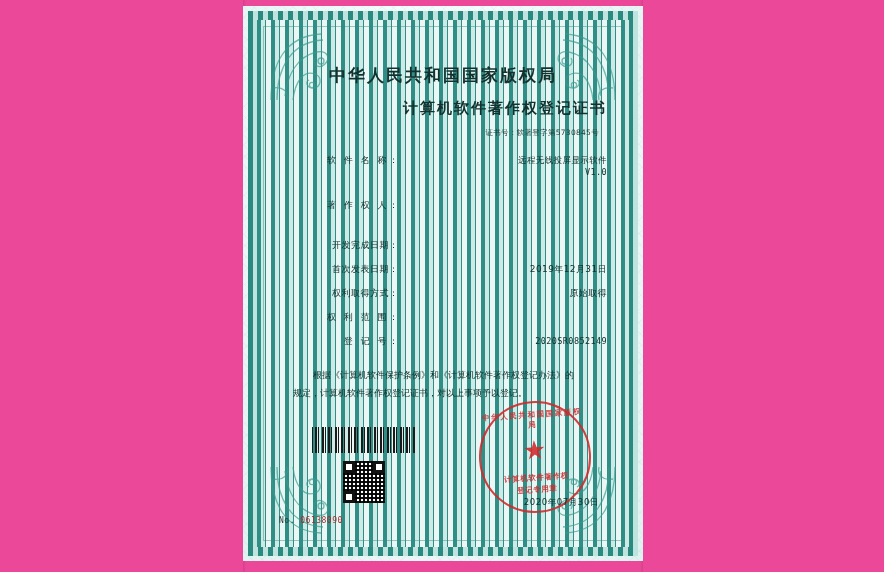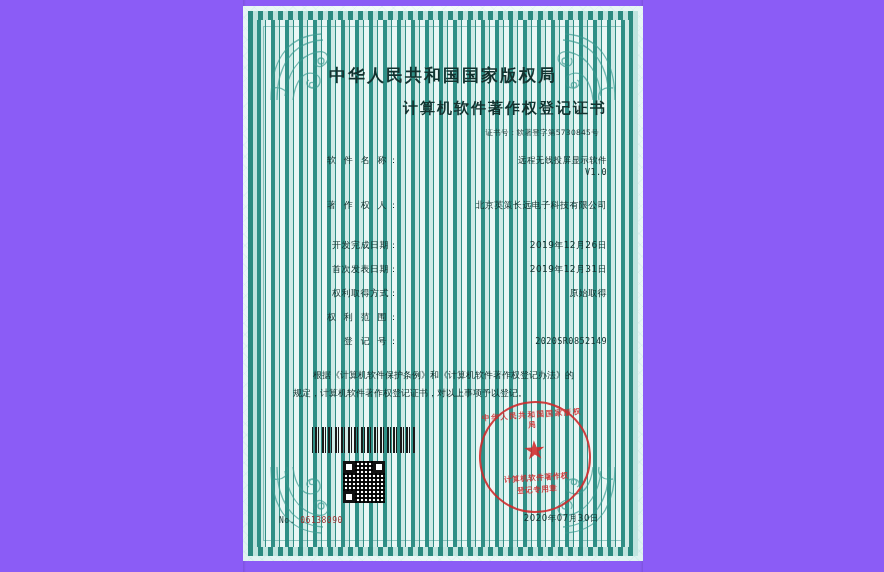--- a/index.html
+++ b/index.html
@@ -9,21 +9,21 @@
     width: 884px;
     height: 572px;
     overflow: hidden;
     font-family: "DejaVu Sans", "Liberation Sans", sans-serif;
   }
 
   #page {
     position: relative;
     width: 884px;
     height: 572px;
-    background: #8b5cf6;
+    background: #ec4899;
   }
 
   
   .certificate {
     position: absolute;
     left: 243px;
     top: 6px;
     width: 400px;
     height: 555px;
     background: #f4fbfb;
@@ -271,21 +271,21 @@
     color: #9a2f2f;
     font-family: "DejaVu Sans Mono", "Liberation Mono", monospace;
     letter-spacing: 0.5px;
     margin-top: 20px;
   }
   .footer-no .label { color: #1d3b38; }
 
   .footer-date {
     position: absolute;
     right: 44px;
-    bottom: 36px;
+    bottom: 52px;
     font-size: 8.5px;
     color: #12302d;
     letter-spacing: 0.6px;
   }
 
   
   .edge-left, .edge-right {
     position: absolute;
     top: 0; bottom: 0;
     width: 3px;
@@ -366,29 +366,27 @@
           <div class="field-colon">：</div>
           <div class="field-value">远程无线投屏显示软件
 V1.0</div>
         </div>
 
         <div class="spacer-sm"></div>
 
         <div class="field-row">
           <div class="field-label">著 作 权 人</div>
           <div class="field-colon">：</div>
-          <div class="field-value cjk">北京英策长远电子科技有限公司</div>
         </div>
 
         <div class="spacer-md"></div>
 
         <div class="field-row">
           <div class="field-label tight">开发完成日期</div>
           <div class="field-colon">：</div>
-          <div class="field-value cjk">2019年12月26日</div>
         </div>
 
         <div class="field-row">
           <div class="field-label tight">首次发表日期</div>
           <div class="field-colon">：</div>
           <div class="field-value cjk">2019年12月31日</div>
         </div>
 
         <div class="field-row">
           <div class="field-label tight">权利取得方式</div>

